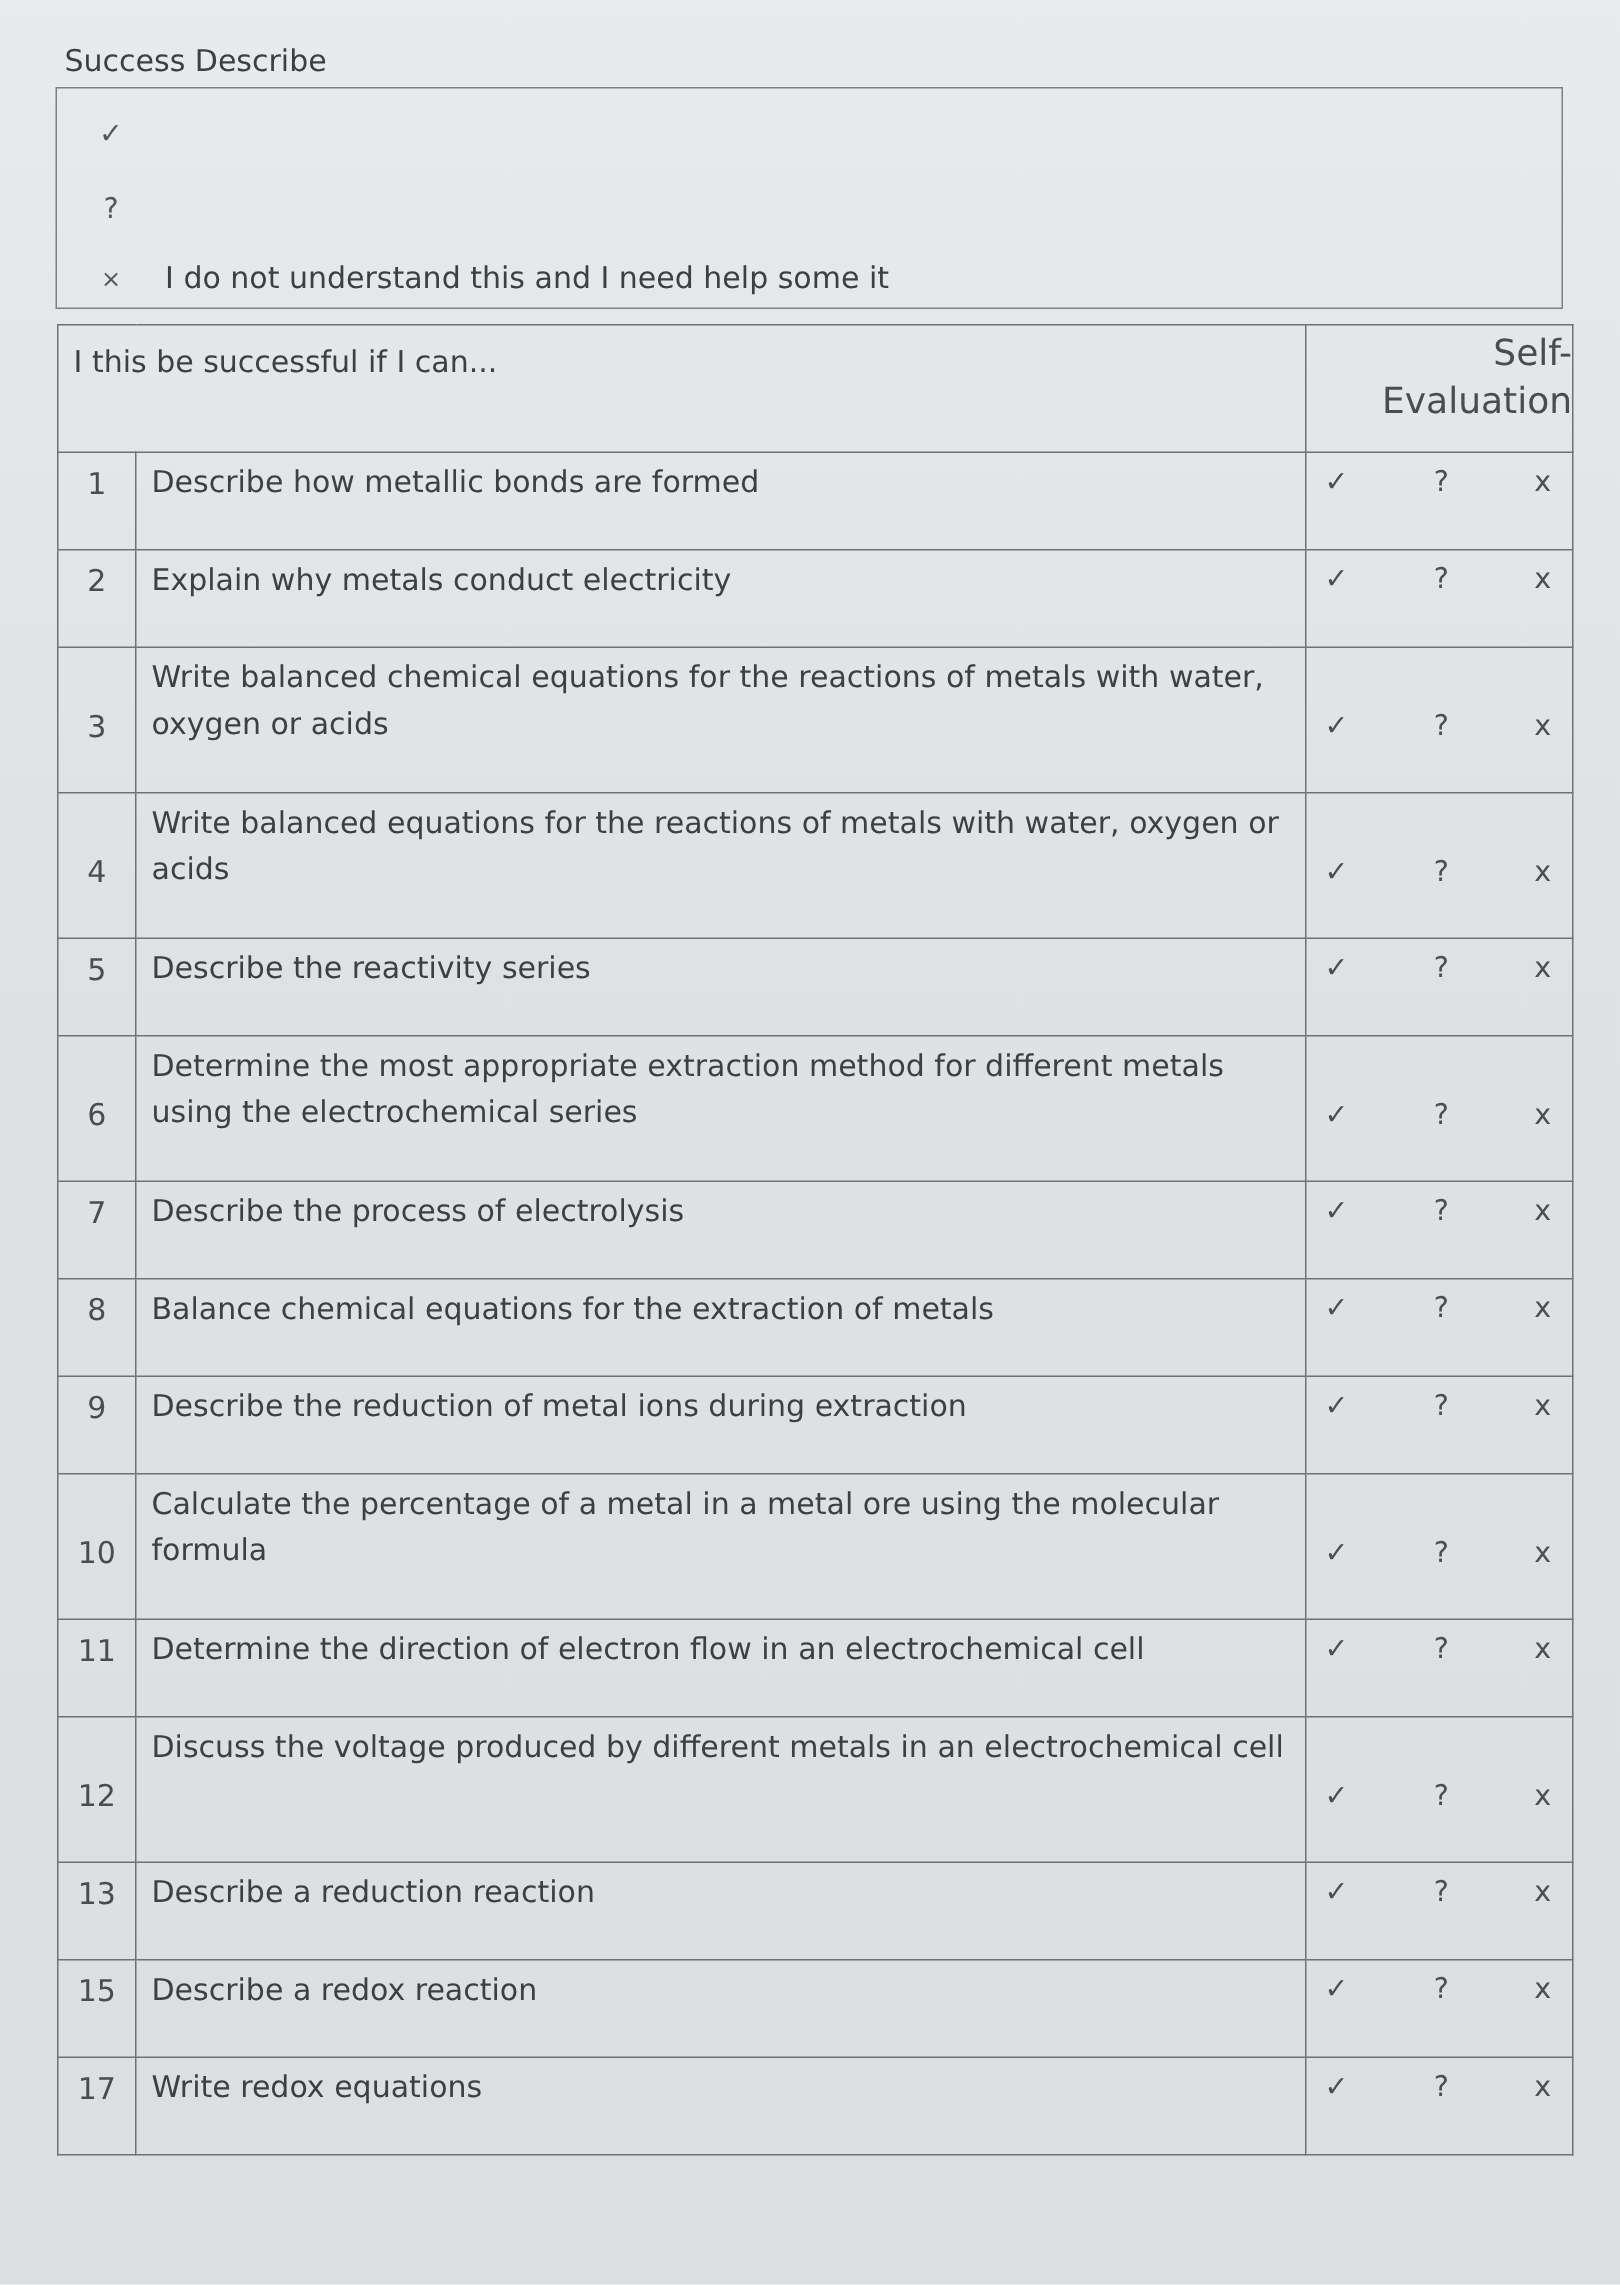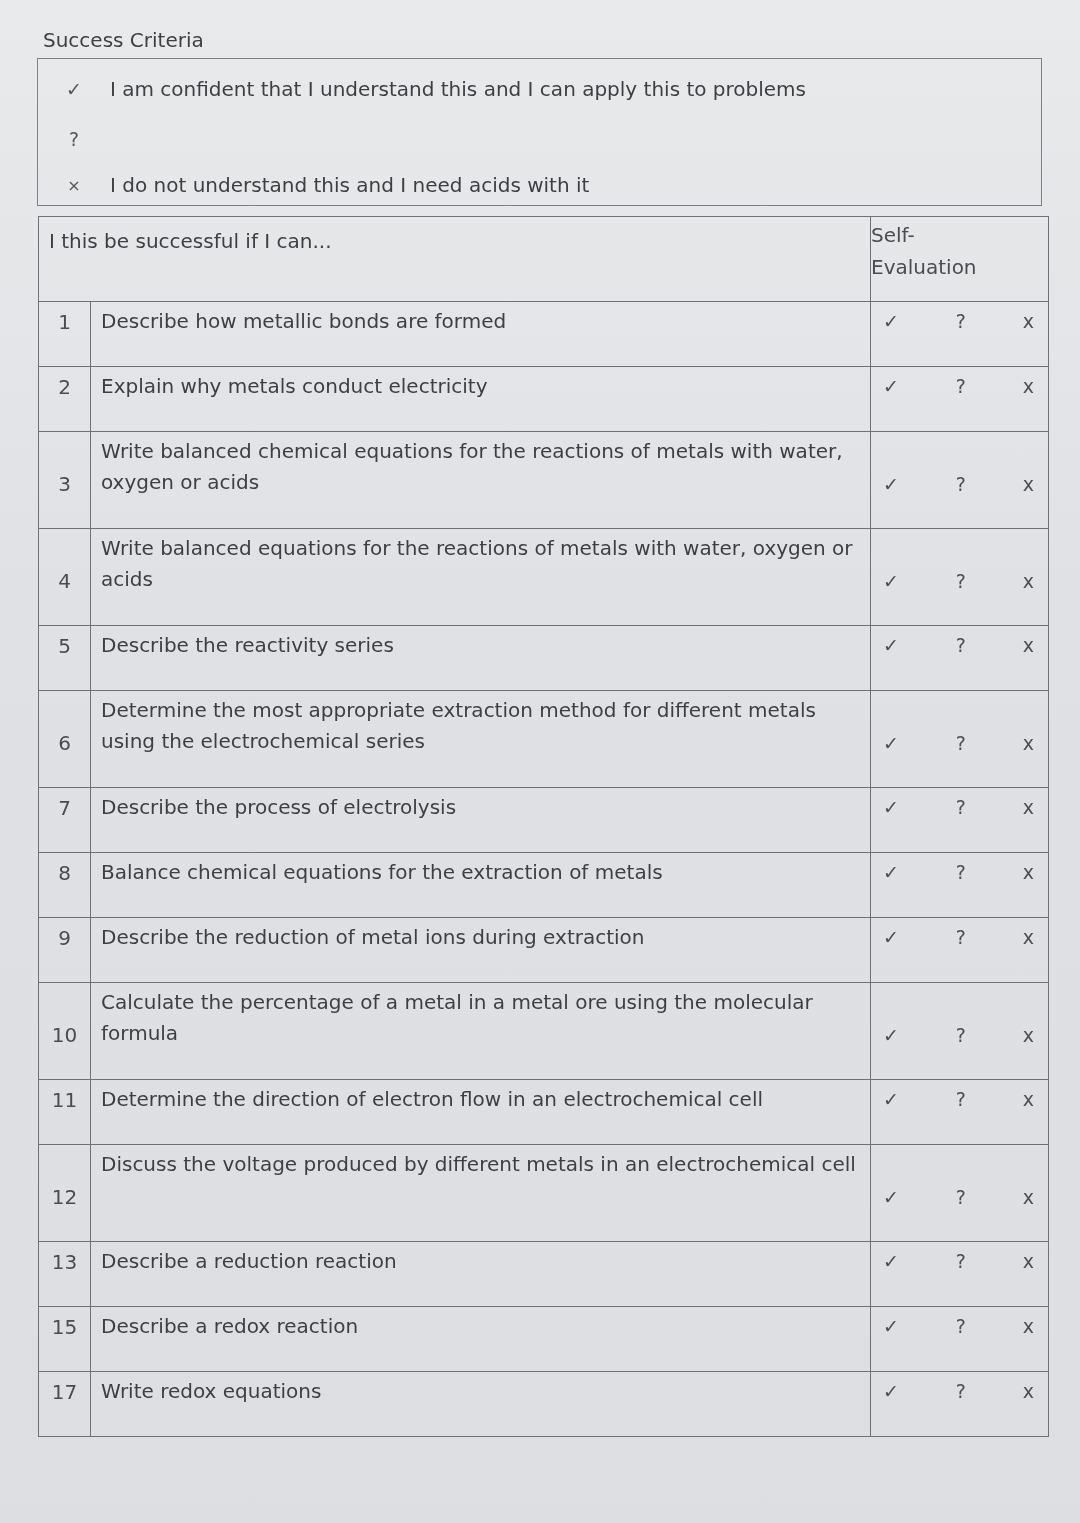--- a/index.html
+++ b/index.html
@@ -35,21 +35,21 @@
     border:1.5px solid #6e7176;
     padding:0;
     vertical-align:top;
     font-weight:normal;
   }
   .hdr-main {
     text-align:left; padding:12px 0 0 10px !important;
     font-size:20px; height:72px; color:#3d3f43;
   }
   .hdr-eval {
-    text-align:left; font-size:20px; line-height:32px; padding-top:2px !important; color:#4a4c50;
+    text-align:right; font-size:24px; line-height:32px; padding-top:2px !important; color:#4a4c50;
   }
   .num {
     width:52px; text-align:center; font-size:20px; color:#4a4c50;
     padding-top:8px !important;
   }
   .desc {
     font-size:20px; line-height:31px; color:#3d3f43;
     padding:4px 10px 12px 10px !important;
   }
   .eval {
@@ -59,33 +59,32 @@
     display:flex; justify-content:space-between; align-items:center;
     padding:8px 14px 0 12px; font-size:19px; color:#4c4e52;
   }
   .eval-inner span { cursor:pointer; }
   .row1 td { height:48px; }
   .row2 td { height:80px; }
 </style>
 </head>
 <body>
 
-<div class="title">Success Criteria</div>
+<div class="title">Success Describe</div>
 
 <div class="legend">
   <div class="legend-row" style="top:10px">
     <span class="legend-sym">✓</span>
-    <span class="legend-text">I am confident that I understand this and I can apply this to problems</span>
   </div>
   <div class="legend-row" style="top:60px">
     <span class="legend-sym">?</span>
   </div>
   <div class="legend-row" style="top:106px">
     <span class="legend-sym" style="font-size:16px">×</span>
-    <span class="legend-text">I do not understand this and I need acids with it</span>
+    <span class="legend-text">I do not understand this and I need help some it</span>
   </div>
 </div>
 
 <table class="crit">
   <colgroup>
     <col style="width:52px">
     <col style="width:780px">
     <col style="width:178px">
   </colgroup>
   <thead>

